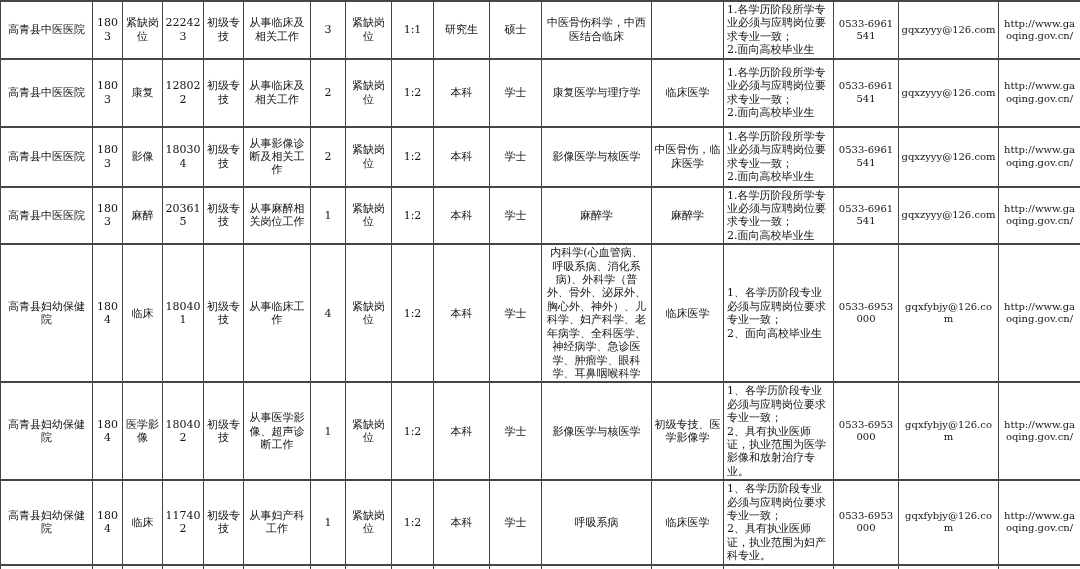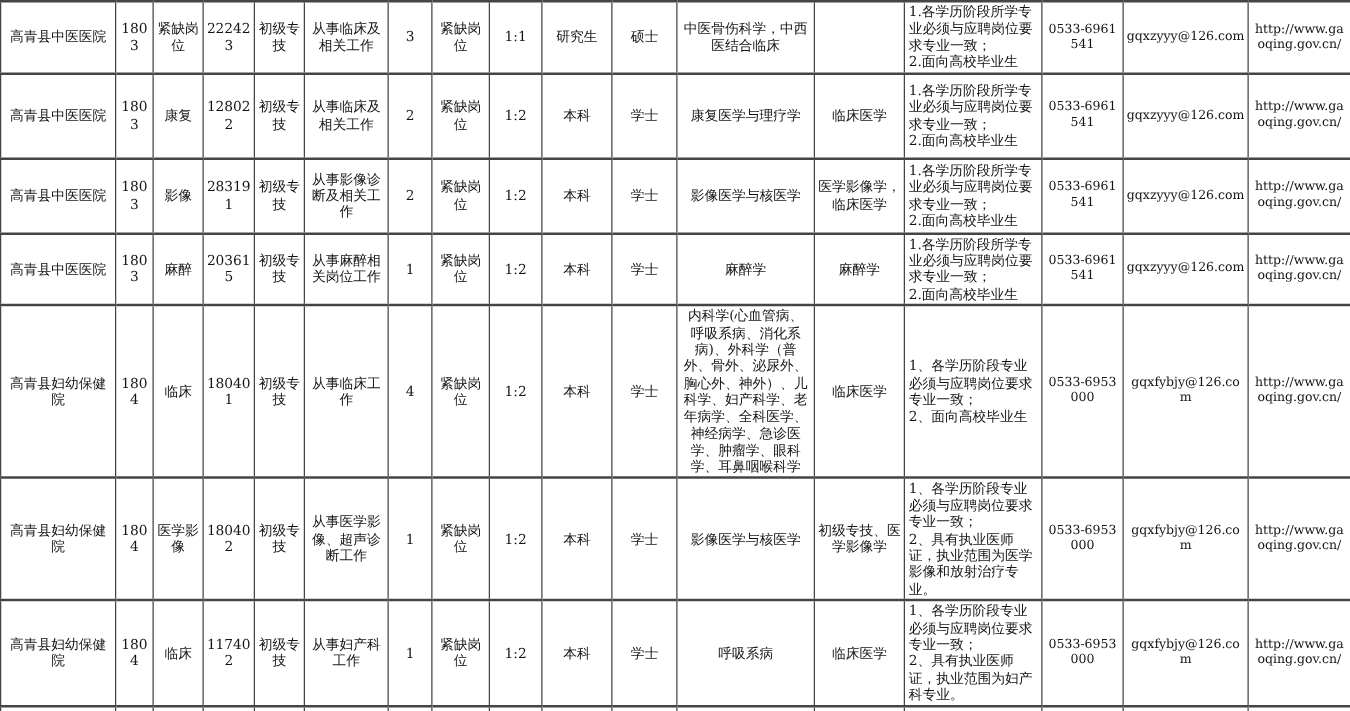--- a/index.html
+++ b/index.html
@@ -77,30 +77,30 @@
   <td class="cond">1.各学历阶段所学专业必须与应聘岗位要求专业一致；
 2.面向高校毕业生</td>
   <td class="lat">0533-6961541</td>
   <td class="lat">gqxzyyy@126.com</td>
   <td class="lat">http://www.gaoqing.gov.cn/</td>
 </tr>
 <tr class="r3">
   <td>高青县中医医院</td>
   <td>1803</td>
   <td>影像</td>
-  <td>283191</td>
+  <td>180304</td>
   <td>初级专技</td>
   <td>从事影像诊断及相关工作</td>
   <td>2</td>
   <td>紧缺岗位</td>
   <td>1:2</td>
   <td>本科</td>
   <td>学士</td>
   <td class="major">影像医学与核医学</td>
-  <td>医学影像学，临床医学</td>
+  <td>中医骨伤，临床医学</td>
   <td class="cond">1.各学历阶段所学专业必须与应聘岗位要求专业一致；
 2.面向高校毕业生</td>
   <td class="lat">0533-6961541</td>
   <td class="lat">gqxzyyy@126.com</td>
   <td class="lat">http://www.gaoqing.gov.cn/</td>
 </tr>
 <tr class="r4">
   <td>高青县中医医院</td>
   <td>1803</td>
   <td>麻醉</td>

